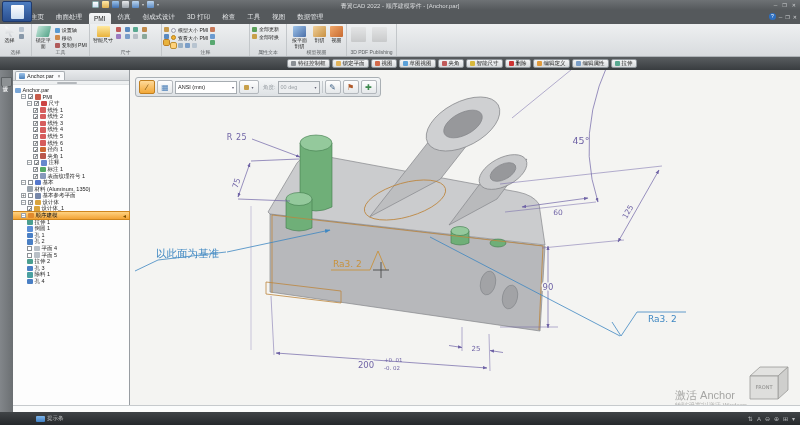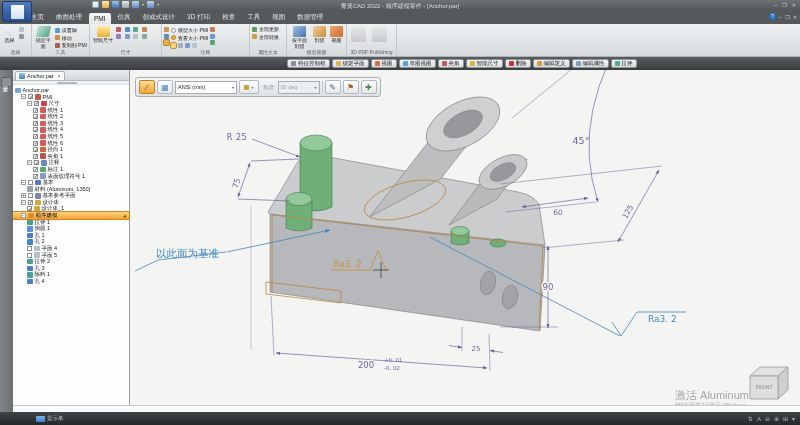--- a/index.html
+++ b/index.html
@@ -644,21 +644,21 @@
             <span>✎</span>
           </div>
         <div class="fbtn" style="color:#b05a2a">
             <span>⚑</span>
           </div>
         <div class="fbtn" style="color:#3f8a4f">
             <span>✚</span>
           </div>
       </div>
 
-      <div class="wm1">激活 Aluminum</div>
+      <div class="wm1">激活 Anchor</div>
       <div class="wm2">转到“设置”以激活 Windows。</div>
 
       <svg class="vcube" viewBox="0 0 44 38">
         <path d="M4,12 L14,3 L42,3 L32,12 Z" fill="#e2e2e0" stroke="#9a9a98" stroke-width="0.8"></path>
         <path d="M32,12 L42,3 L42,26 L32,35 Z" fill="#cfcfcd" stroke="#9a9a98" stroke-width="0.8"></path>
         <path d="M4,12 L32,12 L32,35 L4,35 Z" fill="#dededc" stroke="#9a9a98" stroke-width="0.8"></path>
         <text x="18" y="25" font-size="5" text-anchor="middle" fill="#8a8a88">FRONT</text>
       </svg>
     </div>
   </div>

